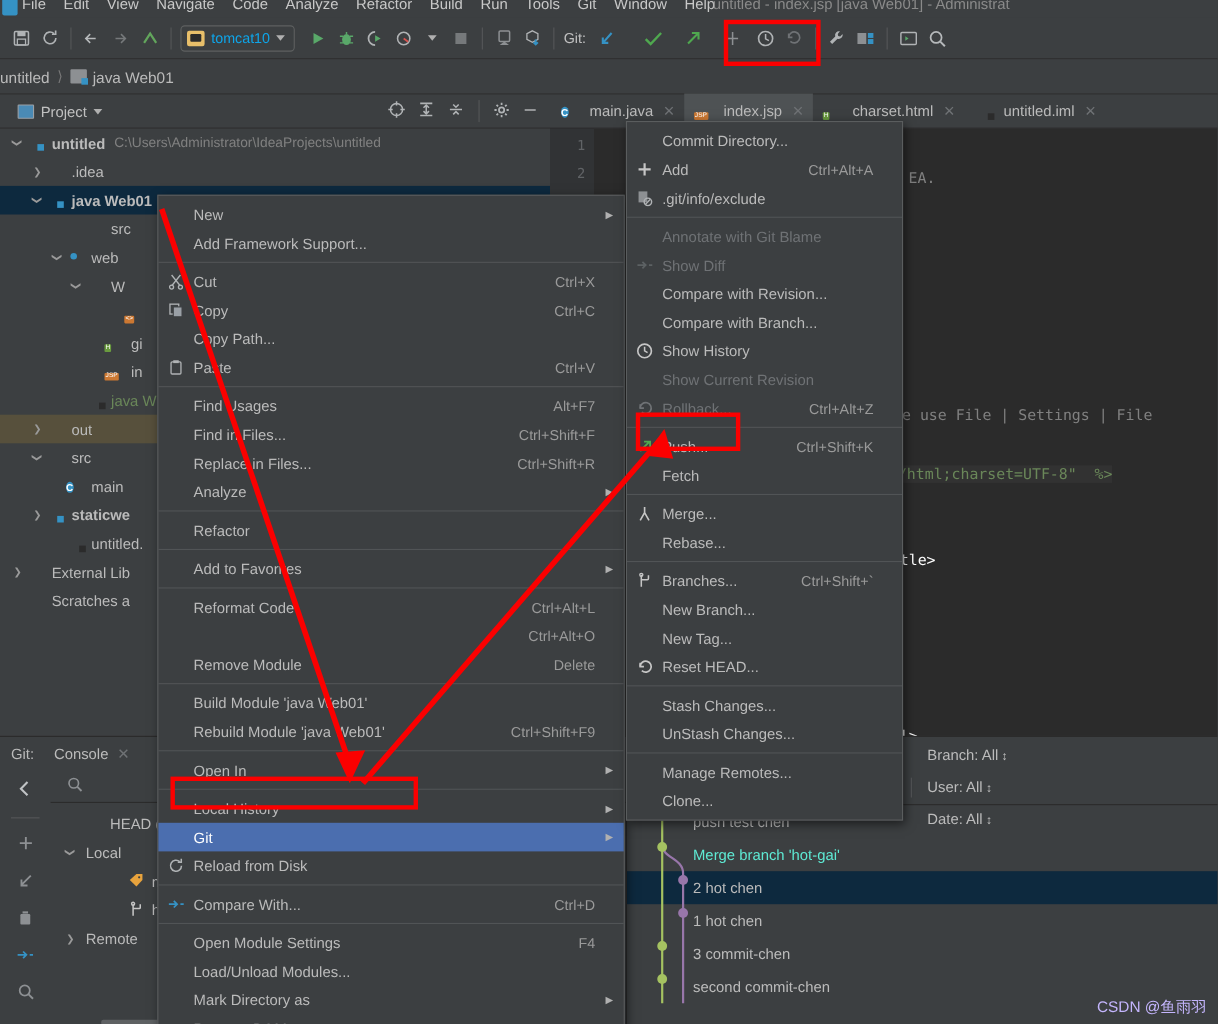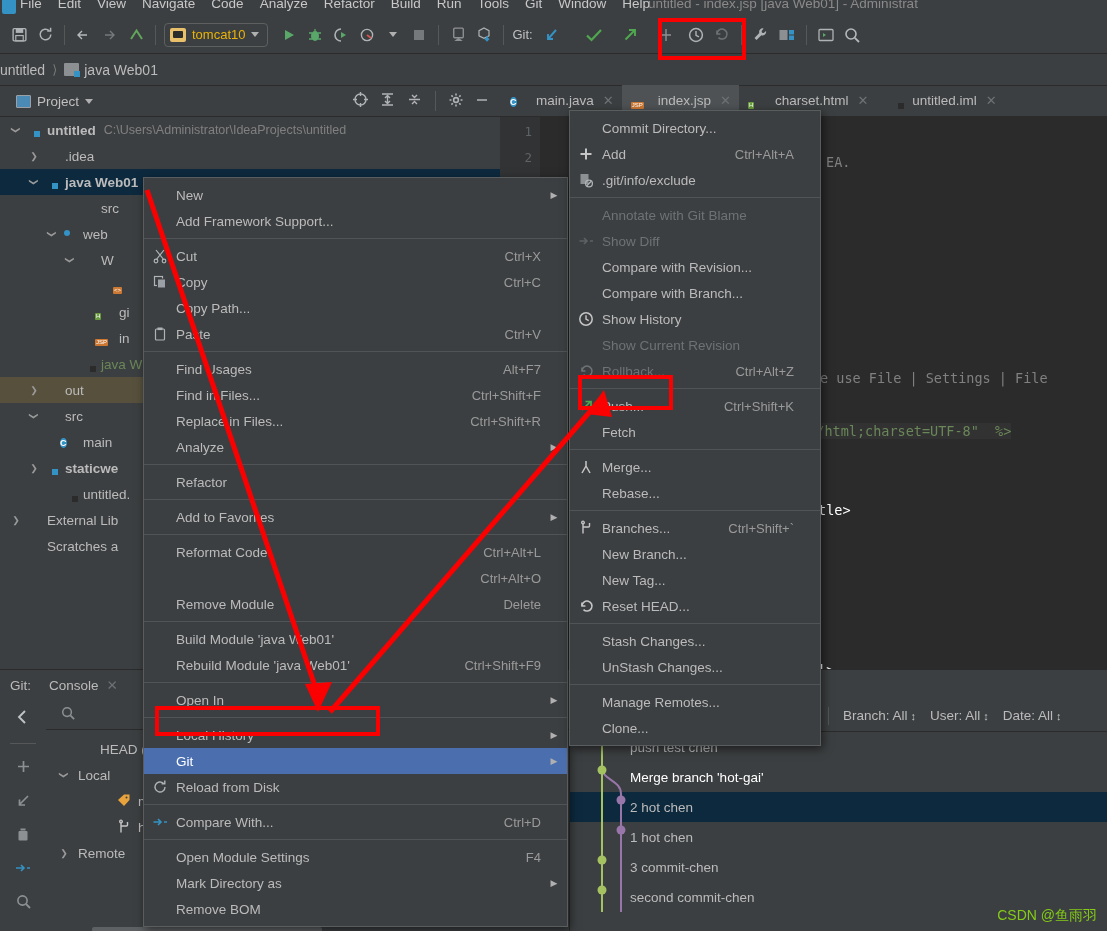--- a/index.html
+++ b/index.html
@@ -36,21 +36,21 @@
   }
   .tb-ico { width:26px; height:26px; display:flex; align-items:center; justify-content:center; }
   .tb-sep { width:1px; height:20px; background:#555759; margin:0 6px; }
   .runcfg {
     display:flex; align-items:center; gap:6px;
     border:1px solid #5e6060; border-radius:4px;
     height:24px; padding:0 8px 0 5px; margin-left:2px;
   }
   .runcfg .cat { width:16px; height:14px; background:#e8bf6a; border-radius:2px; position:relative; }
   .runcfg .cat:after{content:"";position:absolute;left:3px;top:3px;width:10px;height:7px;background:#2b2b2b;border-radius:1px;}
-  .runcfg .lbl { font-size:13px; color:#eab308; }
+  .runcfg .lbl { font-size:13px; color:#0ea5e9; }
   .caret { width:0;height:0;border-left:4px solid transparent;border-right:4px solid transparent;border-top:5px solid #b0b0b0;}
   .git-label { font-size:13px; color:#c0c0c0; margin:0 6px 0 2px; }
 
   
   .breadcrumb {
     position:absolute; left:0; top:54px; width:1107px; height:32px;
     background:#3c3f41; display:flex; align-items:center; padding-left:0px;
     border-bottom:1px solid #2b2b2b;
   }
   .bc-item { display:flex; align-items:center; gap:5px; font-size:14px; }
@@ -152,27 +152,27 @@
   .vtoolbar { position:absolute; left:0; top:30px; width:46px; height:232px; display:flex; flex-direction:column; align-items:center; gap:14px; padding-top:8px; }
   .branchpane { position:absolute; left:46px; top:30px; width:524px; height:232px; border-right:1px solid #2b2b2b; }
   .srow { height:30px; display:flex; align-items:center; gap:8px; padding-left:14px; border-bottom:1px solid #2b2b2b;}
   .brow { height:26px; display:flex; align-items:center; font-size:13.5px; color:#bbbbbb; }
   .logpane { position:absolute; left:570px; top:30px; width:537px; height:232px; }
   .logtools { height:32px; display:flex; align-items:center; gap:14px; padding-left:240px; font-size:13.5px; border-bottom:1px solid #2b2b2b;}
   .spin:after{content:"\2195"; font-size:11px; color:#c0c0c0; margin-left:3px;}
   .commits { position:relative; }
   .crow { height:30px; display:flex; align-items:center; font-size:13.5px; color:#bbbbbb; padding-left:60px; }
   .crow.sel { background:#0d293e; }
-  .crow.dim { color:#ffffff; }
+  .crow.dim { color:#5eead4; }
   .graph { position:absolute; left:0; top:0; width:60px; height:100%; }
 
   
   .redbox { position:absolute; border:4px solid #fb0000; z-index:90; pointer-events:none; }
   .redsvg { position:absolute; left:0; top:0; width:1107px; height:931px; z-index:91; pointer-events:none; }
-  .watermark { position:absolute; right:10px; bottom:6px; font-size:14px; color:#84cc16; z-index:95; }
+  .watermark { position:absolute; right:10px; bottom:6px; font-size:14px; color:#c4b5fd; z-index:95; }
   .scrollx { position:absolute; left:46px; bottom:0; width:524px; height:5px; }
 </style>
 </head>
 <body>
 
 <div id="root">
 
   <div class="menubar">
     <div class="logo"></div>
     <div class="items" id="menu-items">
@@ -682,20 +682,26 @@
         </span>
         <span class="mtext">Compare With...</span>
         <span class="acc">Ctrl+D</span>
         <span class="sub"></span>
       </div>
       <div class="msep"></div>
       <div class="mi">
         <span class="mic"></span>
         <span class="mtext">Open Module Settings</span>
         <span class="acc">F4</span>
+        <span class="sub"></span>
+      </div>
+      <div class="mi">
+        <span class="mic"></span>
+        <span class="mtext">Load/Unload Modules...</span>
+        <span class="acc"></span>
         <span class="sub"></span>
       </div>
       <div class="mi">
         <span class="mic"></span>
         <span class="mtext">Mark Directory as</span>
         <span class="acc"></span>
         <span class="sub">▶</span>
       </div>
       <div class="mi">
         <span class="mic"></span>
@@ -982,21 +988,21 @@
     </div>
 
     <div class="logpane">
       <div class="logtools">
         <span style="margin-left:-14px;">
           <svg width="18" height="18" viewBox="0 0 18 18">
               <path d="M4 4h10M4 9h10M4 14h10" stroke="#b0b3b5" stroke-width="1.6"></path>
             </svg>
         </span>
         <span style="width:1px;height:18px;background:#555759;"></span>
-        <span id="logfilters" style="display:flex;gap:14px;">
+        <span id="logfilters" style="display:flex;gap:14px;flex-direction:column;">
             <span class="spin">Branch: All</span>
             <span class="spin">User: All</span>
             <span class="spin">Date: All</span>
           </span>
       </div>
       <div class="commits" id="commits">
           <svg class="graph" width="60" height="200">
             <path d="M32 0 V200" stroke="#a5c261" stroke-width="2" fill="none"></path>
             <path d="M32 36 C32 48, 51 48, 51 62 V200" stroke="#9876aa" stroke-width="2" fill="none"></path>
             <circle cx="32" cy="8" r="4.5" fill="#a5c261"></circle>

